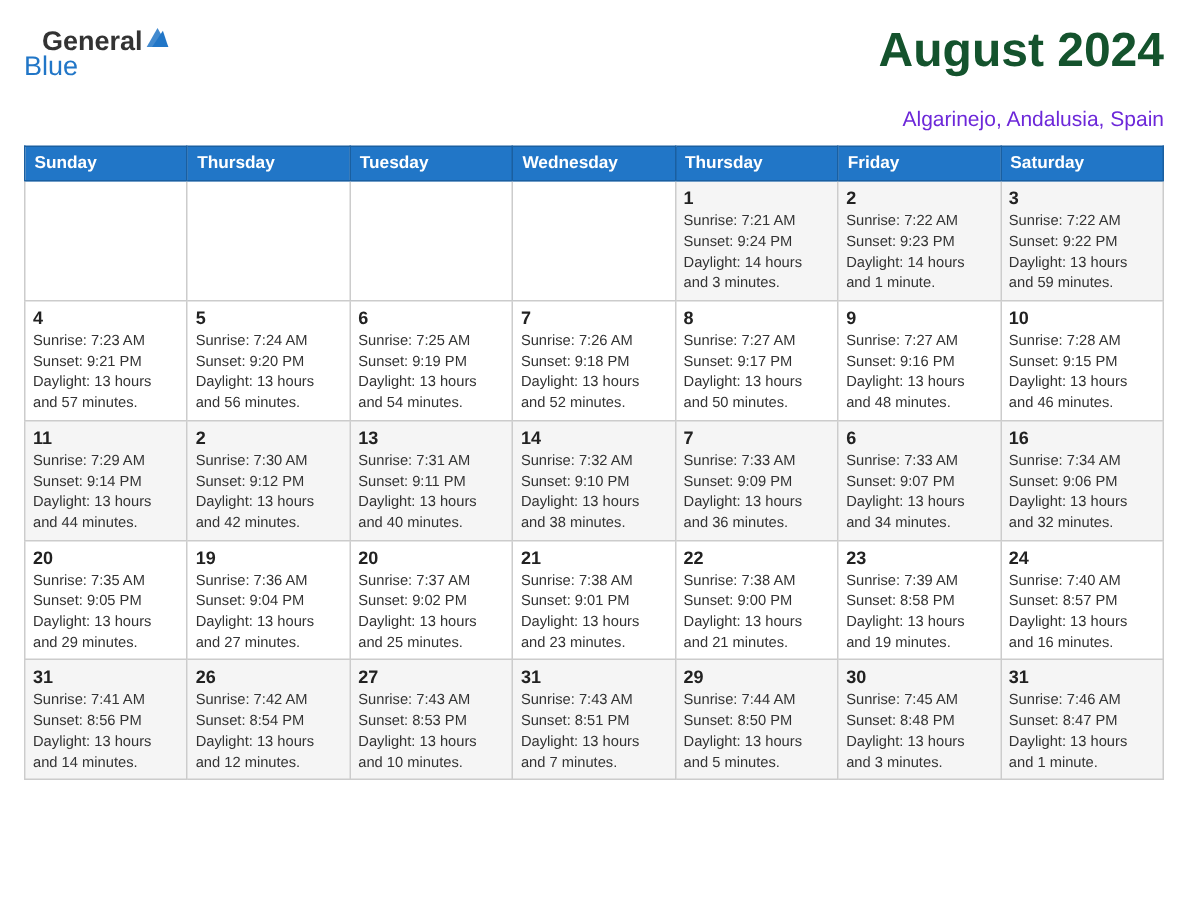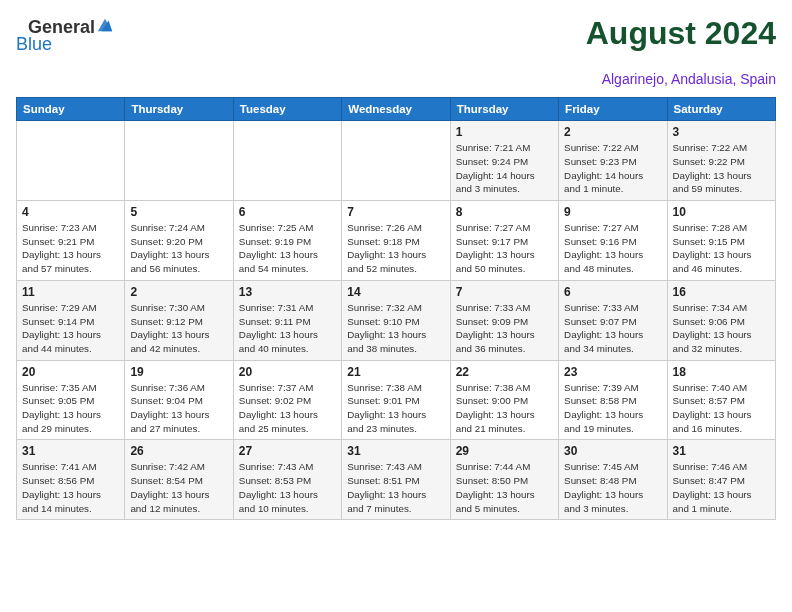--- a/index.html
+++ b/index.html
@@ -243,21 +243,21 @@
           </td>
           <td>
             <span class="day-number">22</span>
             <div class="day-info">Sunrise: 7:38 AM<br>Sunset: 9:00 PM<br>Daylight: 13 hours<br>and 21 minutes.</div>
           </td>
           <td>
             <span class="day-number">23</span>
             <div class="day-info">Sunrise: 7:39 AM<br>Sunset: 8:58 PM<br>Daylight: 13 hours<br>and 19 minutes.</div>
           </td>
           <td>
-            <span class="day-number">18</span>
+            <span class="day-number">24</span>
             <div class="day-info">Sunrise: 7:40 AM<br>Sunset: 8:57 PM<br>Daylight: 13 hours<br>and 16 minutes.</div>
           </td>
         </tr>
         <tr>
           <td>
             <span class="day-number">31</span>
             <div class="day-info">Sunrise: 7:41 AM<br>Sunset: 8:56 PM<br>Daylight: 13 hours<br>and 14 minutes.</div>
           </td>
           <td>
             <span class="day-number">26</span>

